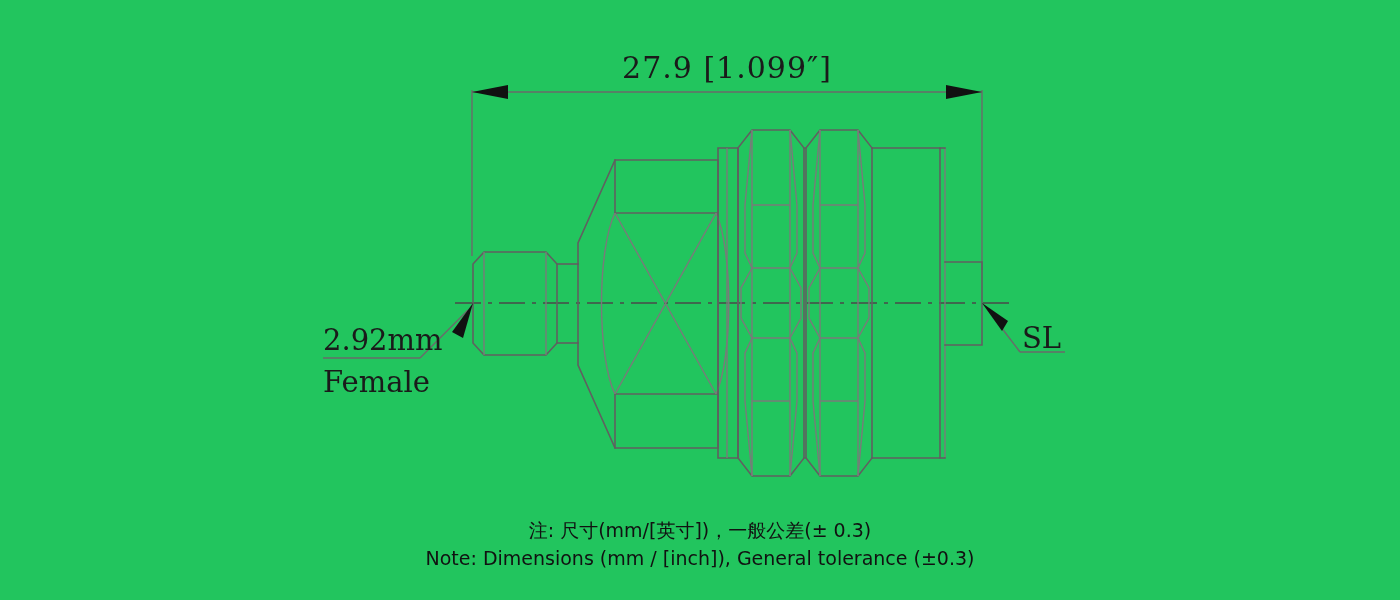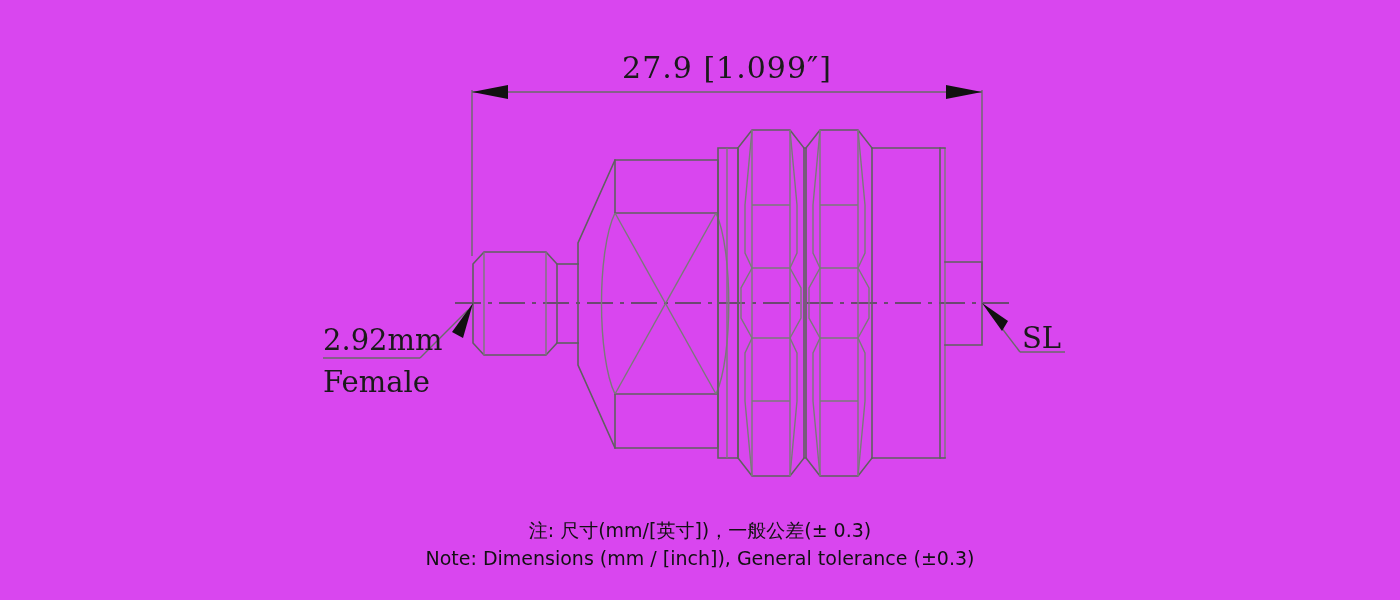--- a/index.html
+++ b/index.html
@@ -10,21 +10,21 @@
   body {
     width: 1400px;
     height: 600px;
     overflow: hidden;
     font-family: "Liberation Sans", sans-serif;
   }
   #drawing-root {
     position: relative;
     width: 1400px;
     height: 600px;
-    background: #d946ef;
+    background: #22c55e;
   }
   svg.cad {
     position: absolute;
     left: 0;
     top: 0;
     width: 1400px;
     height: 600px;
   }
   .dim-text {
     font-family: "DejaVu Serif", "Liberation Serif", serif;

